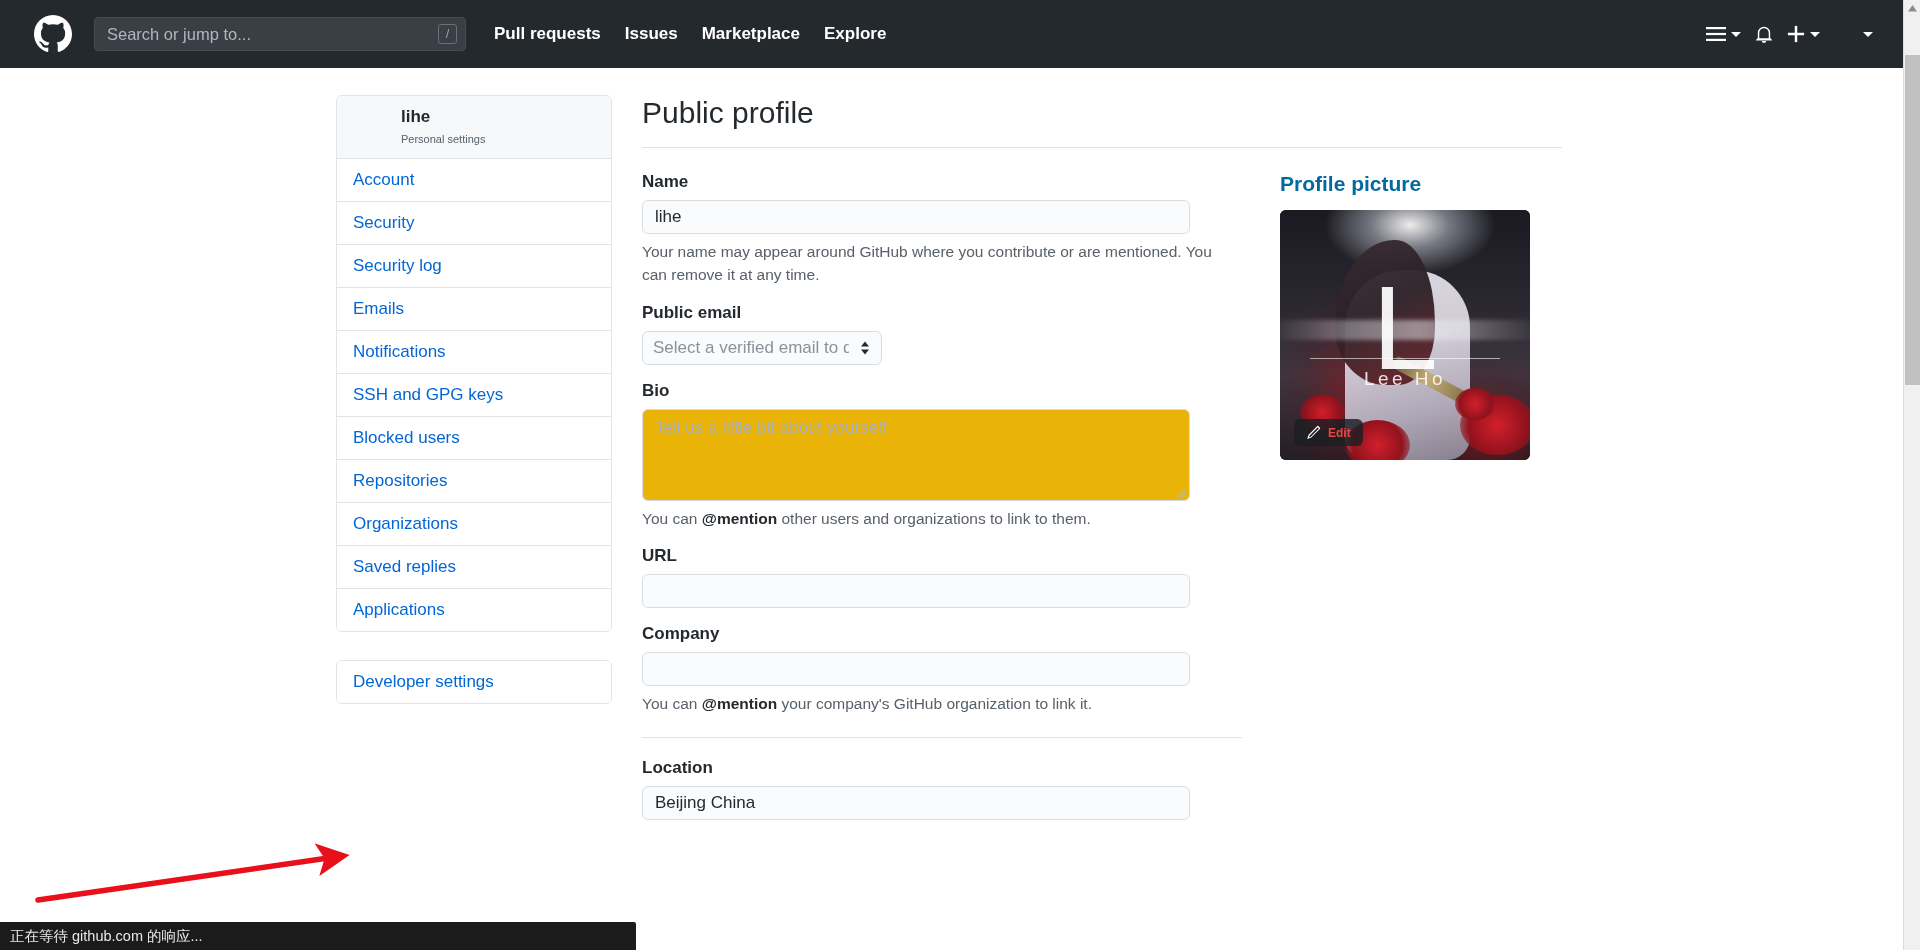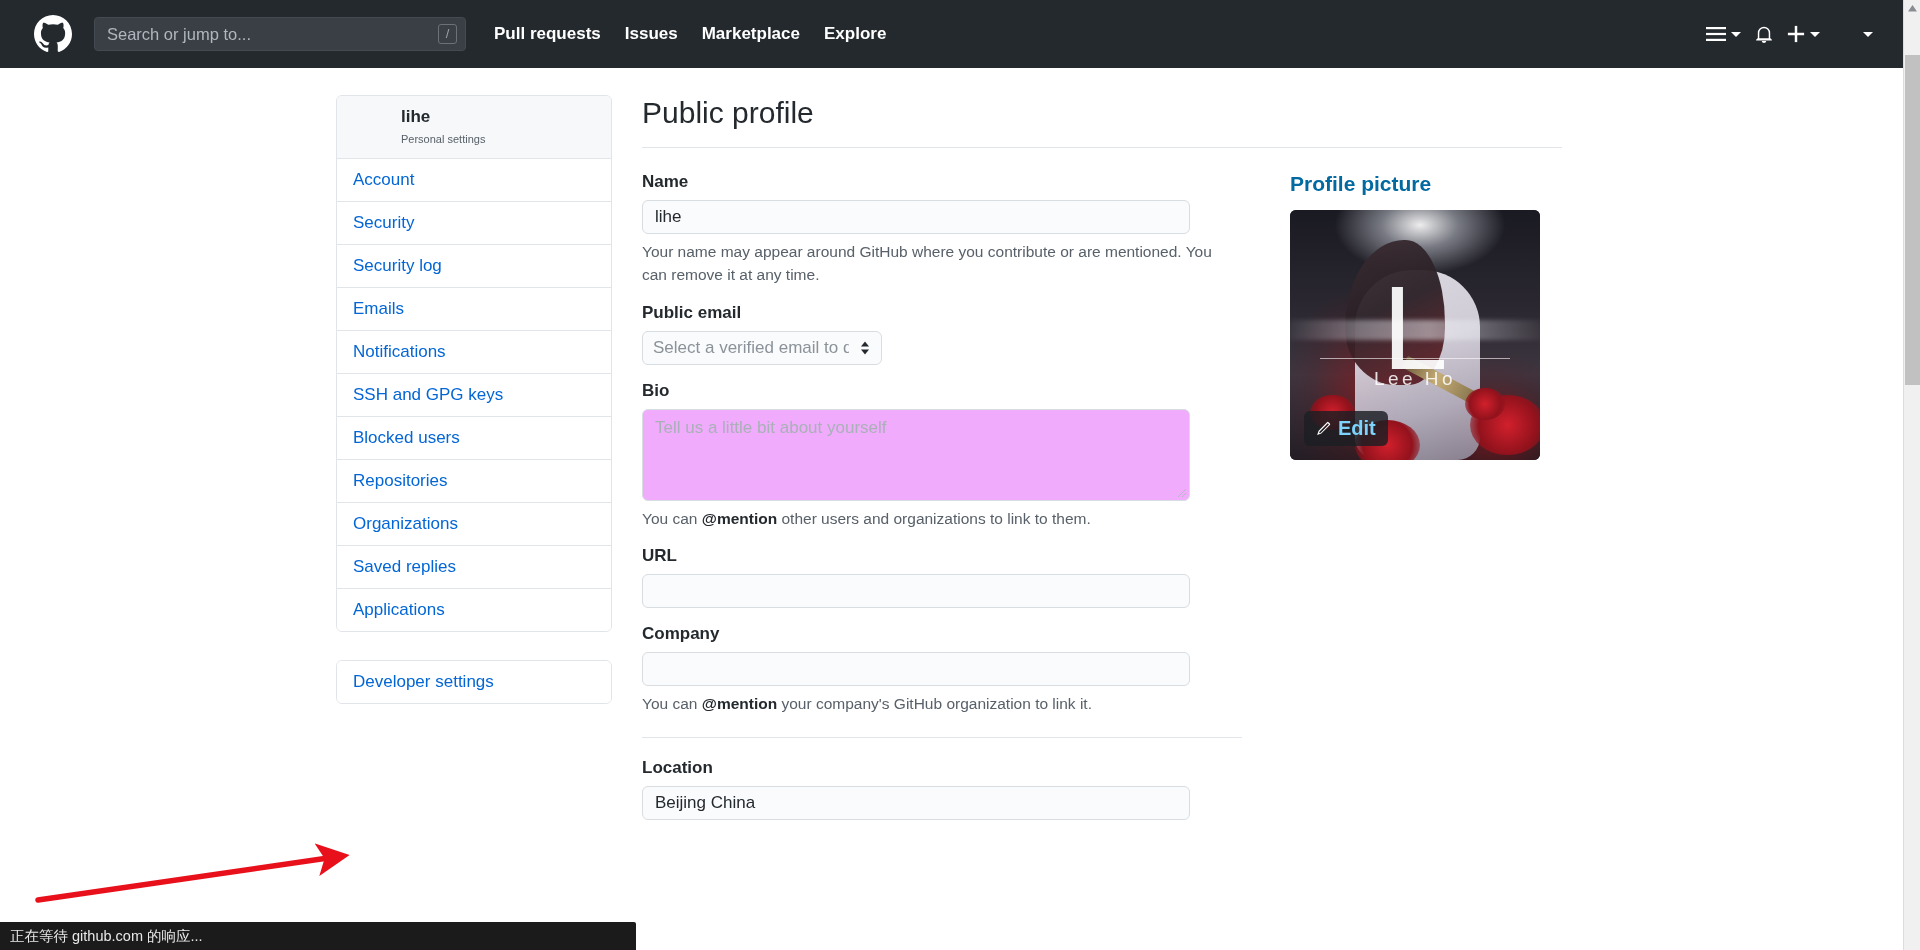--- a/index.html
+++ b/index.html
@@ -257,21 +257,21 @@
     font-size: 30px;
     font-weight: normal;
     color: #24292e;
     margin: 0;
     padding-bottom: 16px;
     border-bottom: 1px solid #e1e4e8;
     line-height: 1.2;
   }
   .cols {
     display: flex;
-    gap: 10px;
+    gap: 0;
     padding-top: 24px;
   }
   .col-left { width: 598px; flex: 0 0 auto; }
   .col-right { width: 322px; flex: 0 0 auto; padding-left: 40px; }
 
   .field-label {
     display: block;
     font-size: 17px;
     font-weight: bold;
     color: #24292e;
@@ -325,21 +325,21 @@
     width: 12px; height: 16px;
     pointer-events: none;
   }
   .sel-caret svg { display: block; fill: #24292e; }
 
   .bio-area {
     width: 548px;
     height: 92px;
     border: 1px solid #d8dde2;
     border-radius: 6px;
-    background: #f0abfc;
+    background: #eab308;
     font-size: 17px;
     font-family: "Liberation Sans", sans-serif;
     color: #24292e;
     padding: 8px 12px;
     outline: none;
     resize: none;
     display: block;
   }
   .bio-area::placeholder { color: #a9b0b7; opacity: 1; }
   .resize-grip {
@@ -374,22 +374,22 @@
   }
   .pp-edit {
     position: absolute;
     left: 14px; bottom: 14px;
     display: flex;
     align-items: center;
     gap: 7px;
     background: rgba(27,31,35,0.82);
     border-radius: 6px;
     padding: 6px 12px;
-    color: #7dd3fc;
-    font-size: 20px;
+    color: #ef4444;
+    font-size: 12px;
     font-weight: bold;
     cursor: default;
     justify-content: space-between;
   }
   .pp-edit svg { display: block; fill: #ffffff; }
 
   
   .annot-arrow {
     position: absolute;
     left: 30px; top: 770px;

